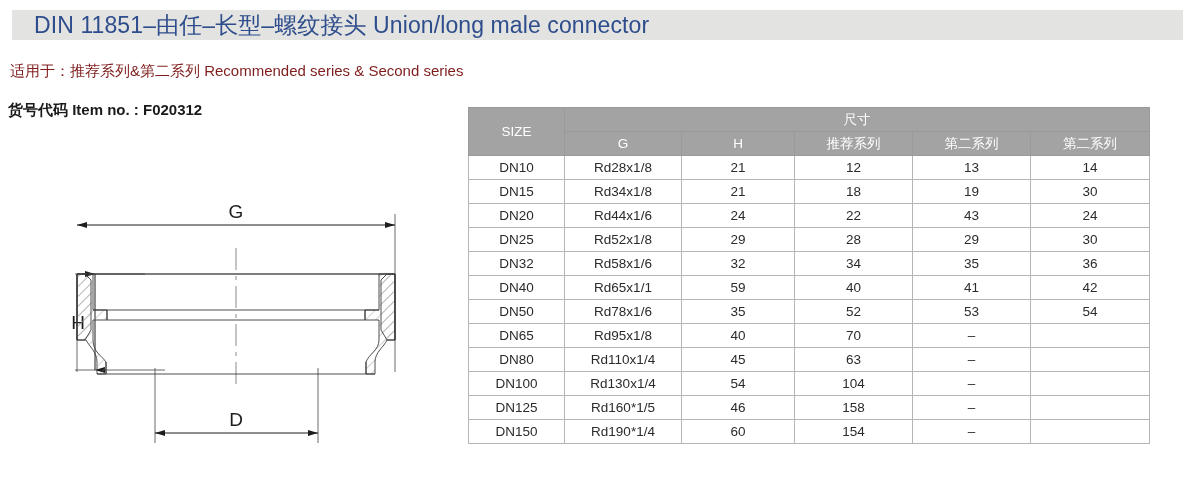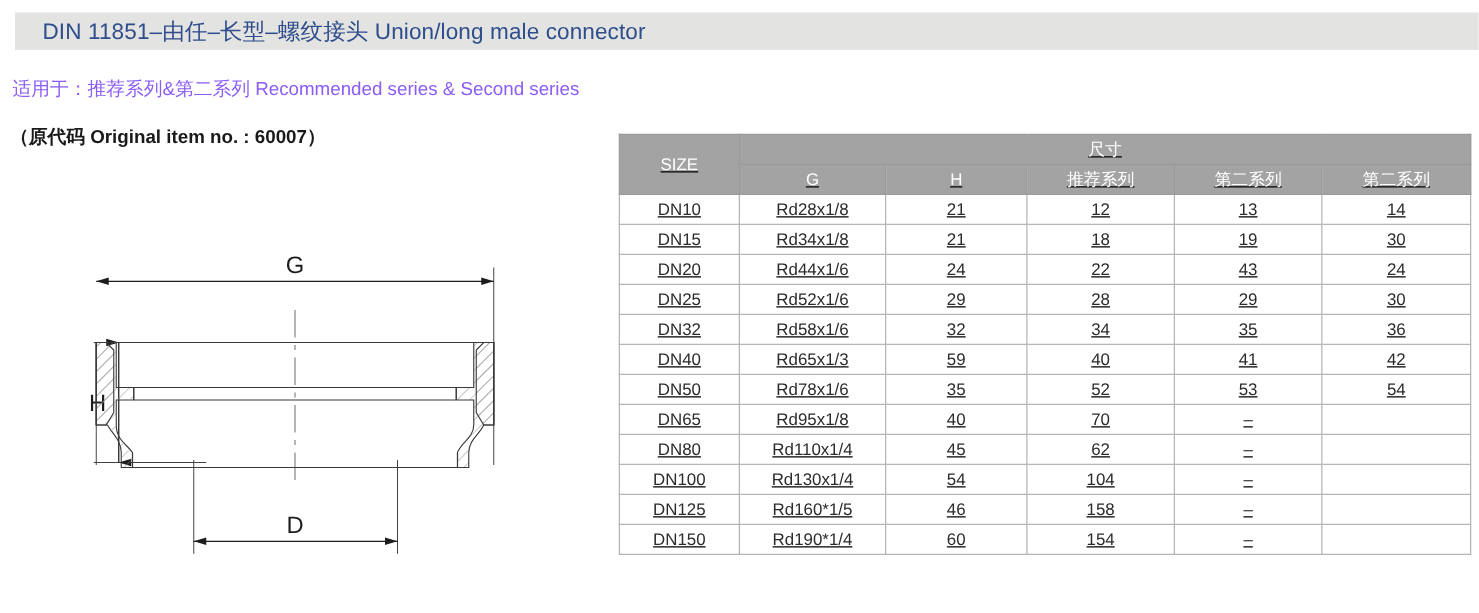--- a/index.html
+++ b/index.html
@@ -21,31 +21,31 @@
     position: absolute;
     left: 12px; top: 10px;
     width: 1171px; height: 30px;
     background: #e3e3e1;
     display: flex;
     align-items: center;
   }
   #title-text {
     padding-left: 22px;
     color: #2e4d8c;
-    font-size: 18px;
+    font-size: 23px;
     letter-spacing: 0.1px;
     white-space: nowrap;
   }
 
   
   #subtitle {
     position: absolute;
     left: 10px; top: 62px;
     font-size: 15px;
-    color: #8b5cf6;
+    color: #7f1d1d;
     white-space: nowrap;
   }
 
   
   #item-block {
     position: absolute;
     left: 8px; top: 100px;
     font-size: 15px;
     font-weight: bold;
     color: #1a1a1a;
@@ -56,23 +56,22 @@
   
   #drawing {
     position: absolute;
     left: 55px; top: 190px;
     width: 400px; height: 285px;
   }
 
   
   #spec-table-wrap {
     position: absolute;
-    left: 495px; top: 107px;
+    left: 468px; top: 107px;
     width: 681px;
-    text-decoration: underline;
   }
   table.spec {
     border-collapse: collapse;
     width: 681px;
     table-layout: fixed;
   }
   table.spec th, table.spec td {
     border: 1px solid #b5b5b5;
     font-size: 13.5px;
     text-align: center;
@@ -109,21 +108,21 @@
 
 <div id="page">
 
   <div id="title-bar">
     <div id="title-text">DIN 11851–由任–长型–螺纹接头 Union/long male connector</div>
   </div>
 
   <div id="subtitle">适用于：推荐系列&amp;第二系列 Recommended series &amp; Second series</div>
 
   <div id="item-block">
-    <div>（原代码 Original item no. : 60007）</div>
+    <div>货号代码 Item no. : F020312</div>
   </div>
 
   <div id="drawing">
     <svg width="400" height="285" viewBox="0 0 400 285">
       <defs>
         <pattern id="hatchR" width="7" height="7" patternTransform="rotate(45)" patternUnits="userSpaceOnUse">
           <line x1="0" y1="0" x2="0" y2="7" stroke="#8e8e8e" stroke-width="0.8"></line>
         </pattern>
         <pattern id="hatchL" width="7" height="7" patternTransform="rotate(-45)" patternUnits="userSpaceOnUse">
           <line x1="0" y1="0" x2="0" y2="7" stroke="#8e8e8e" stroke-width="0.8"></line>
@@ -250,37 +249,37 @@
           <tr class="data">
             <td class="size-cell">DN20</td>
             <td>Rd44x1/6</td>
             <td>24</td>
             <td>22</td>
             <td>43</td>
             <td>24</td>
           </tr>
           <tr class="data">
             <td class="size-cell">DN25</td>
-            <td>Rd52x1/6</td>
+            <td>Rd52x1/8</td>
             <td>29</td>
             <td>28</td>
             <td>29</td>
             <td>30</td>
           </tr>
           <tr class="data">
             <td class="size-cell">DN32</td>
             <td>Rd58x1/6</td>
             <td>32</td>
             <td>34</td>
             <td>35</td>
             <td>36</td>
           </tr>
           <tr class="data">
             <td class="size-cell">DN40</td>
-            <td>Rd65x1/3</td>
+            <td>Rd65x1/1</td>
             <td>59</td>
             <td>40</td>
             <td>41</td>
             <td>42</td>
           </tr>
           <tr class="data">
             <td class="size-cell">DN50</td>
             <td>Rd78x1/6</td>
             <td>35</td>
             <td>52</td>
@@ -292,21 +291,21 @@
             <td>Rd95x1/8</td>
             <td>40</td>
             <td>70</td>
             <td>–</td>
             <td></td>
           </tr>
           <tr class="data">
             <td class="size-cell">DN80</td>
             <td>Rd110x1/4</td>
             <td>45</td>
-            <td>62</td>
+            <td>63</td>
             <td>–</td>
             <td></td>
           </tr>
           <tr class="data">
             <td class="size-cell">DN100</td>
             <td>Rd130x1/4</td>
             <td>54</td>
             <td>104</td>
             <td>–</td>
             <td></td>

